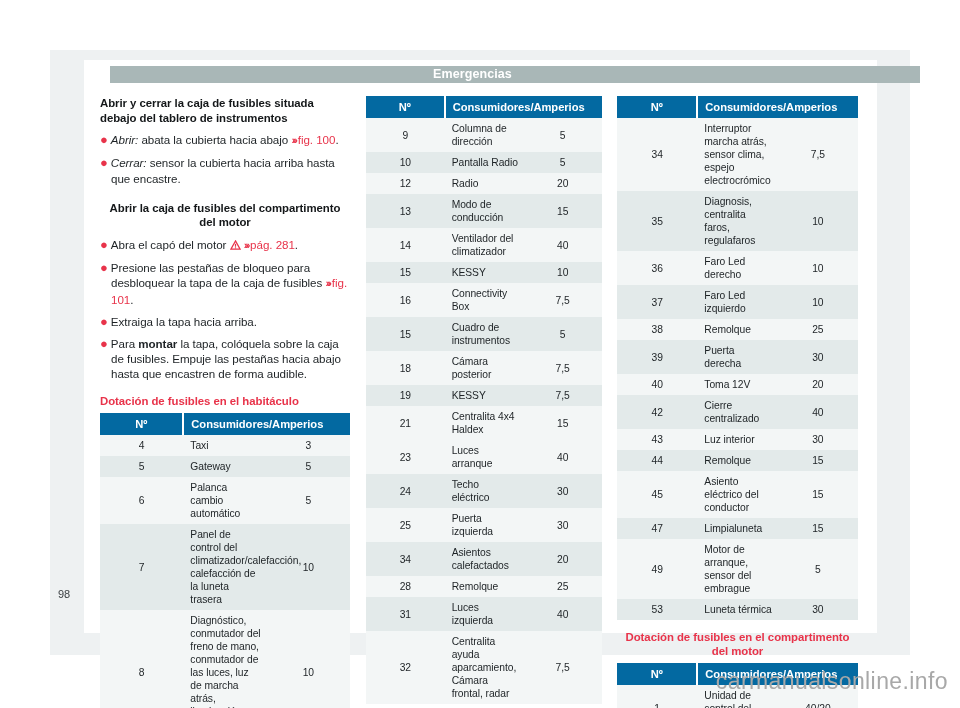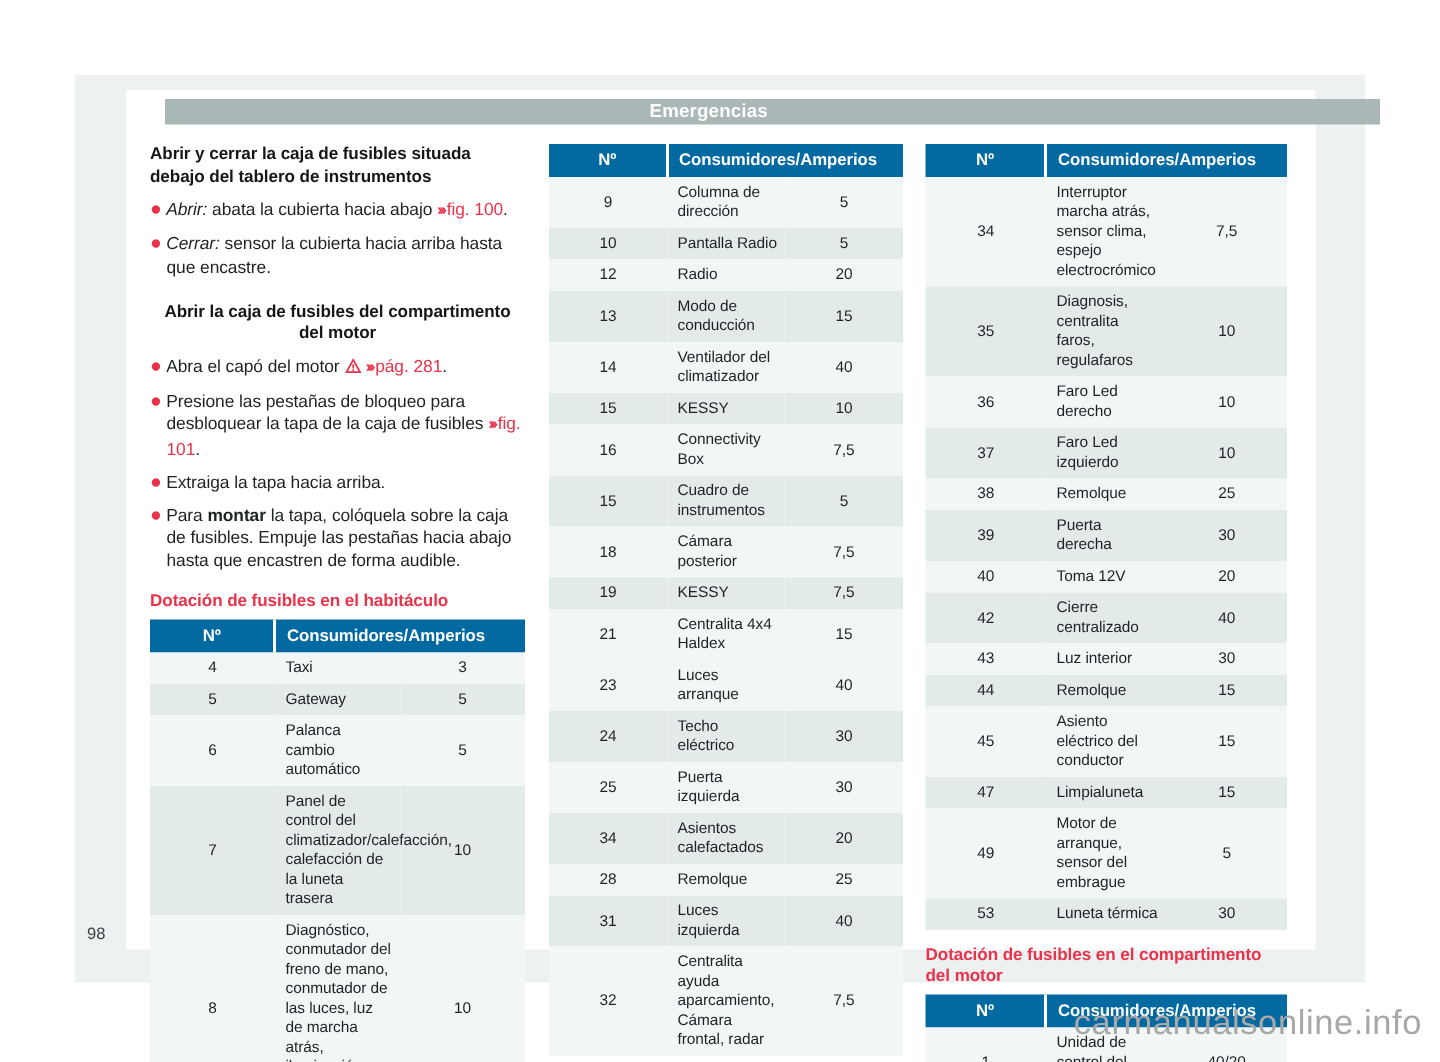--- a/index.html
+++ b/index.html
@@ -60,21 +60,21 @@
     top: 1px;
     font-size: 12.5px;
     font-weight: bold;
     color: #ffffff;
     letter-spacing: .1px;
   }
 
   .folio {
     position: absolute;
     left: 58px;
-    top: 617px;
+    top: 588px;
     font-size: 11px;
     color: #3a3f42;
   }
 
   
   .col {
     position: absolute;
     top: 96px;
   }
   .col-1 { left: 100px;  width: 250px; }
@@ -128,21 +128,21 @@
   }
 
   h3.redhead {
     margin: 13px 0 5px 0;
     font-size: 11.4px;
     font-weight: bold;
     line-height: 13.6px;
     color: #e8334a;
     letter-spacing: -.05px;
   }
-  h3.redhead.tight { margin-top: 11px; }
+  h3.redhead.tight { margin-top: 11px; text-align: center; }
 
   
   table.fuse {
     border-collapse: collapse;
     width: 100%;
     table-layout: fixed;
   }
   table.fuse th {
     background: #0369a1;
     color: #ffffff;

